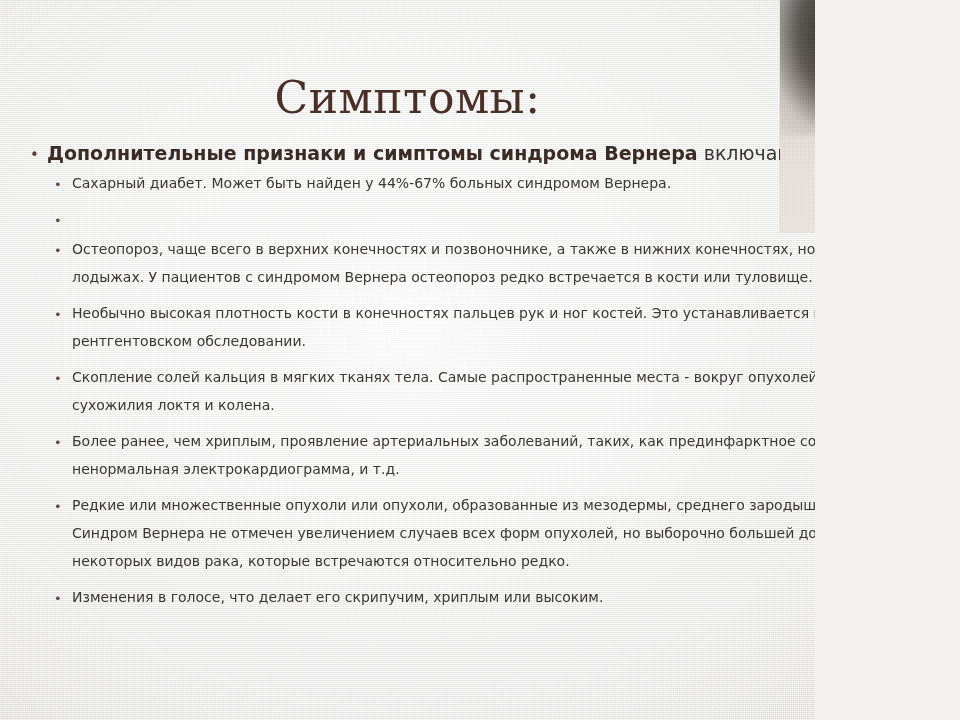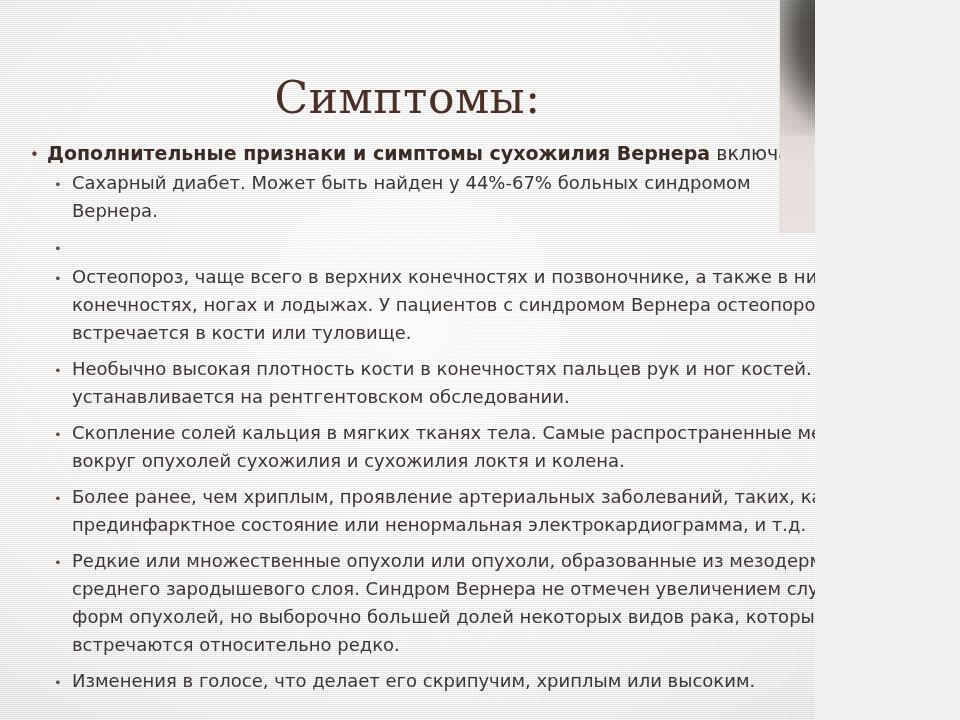--- a/index.html
+++ b/index.html
@@ -97,21 +97,21 @@
     margin-left: 24px;
     margin-bottom: 8px;
   }
   .lvl2 .dot {
     width: 18px;
     padding-top: 9px;
     font-size: 13px;
     color: #6a4a3d;
   }
   .lvl2 .txt {
-    font-size: 18px;
+    font-size: 14px;
     line-height: 28px;
     color: #3c3634;
     max-width: 855px;
   }
 
   
   .lvl2.narrow .txt {
     max-width: 770px;
   }
 
@@ -230,21 +230,21 @@
 <body>
 
 <div id="slide">
 
   <div class="title">Симптомы:</div>
 
   <div class="body">
 
     <div class="bullet lvl1">
       <span class="dot">•</span>
-      <span class="txt"><b>Дополнительные признаки и симптомы сухожилия Вернера</b><span> включают</span></span>
+      <span class="txt"><b>Дополнительные признаки и симптомы синдрома Вернера</b><span> включают</span></span>
     </div>
 
     <div class="bullet lvl2 narrow">
       <span class="dot">•</span>
       <span class="txt">Сахарный диабет. Может быть найден у 44%-67% больных синдромом Вернера.</span>
     </div>
 
     <div class="bullet lvl2 narrow">
       <span class="dot">•</span>
     </div>

